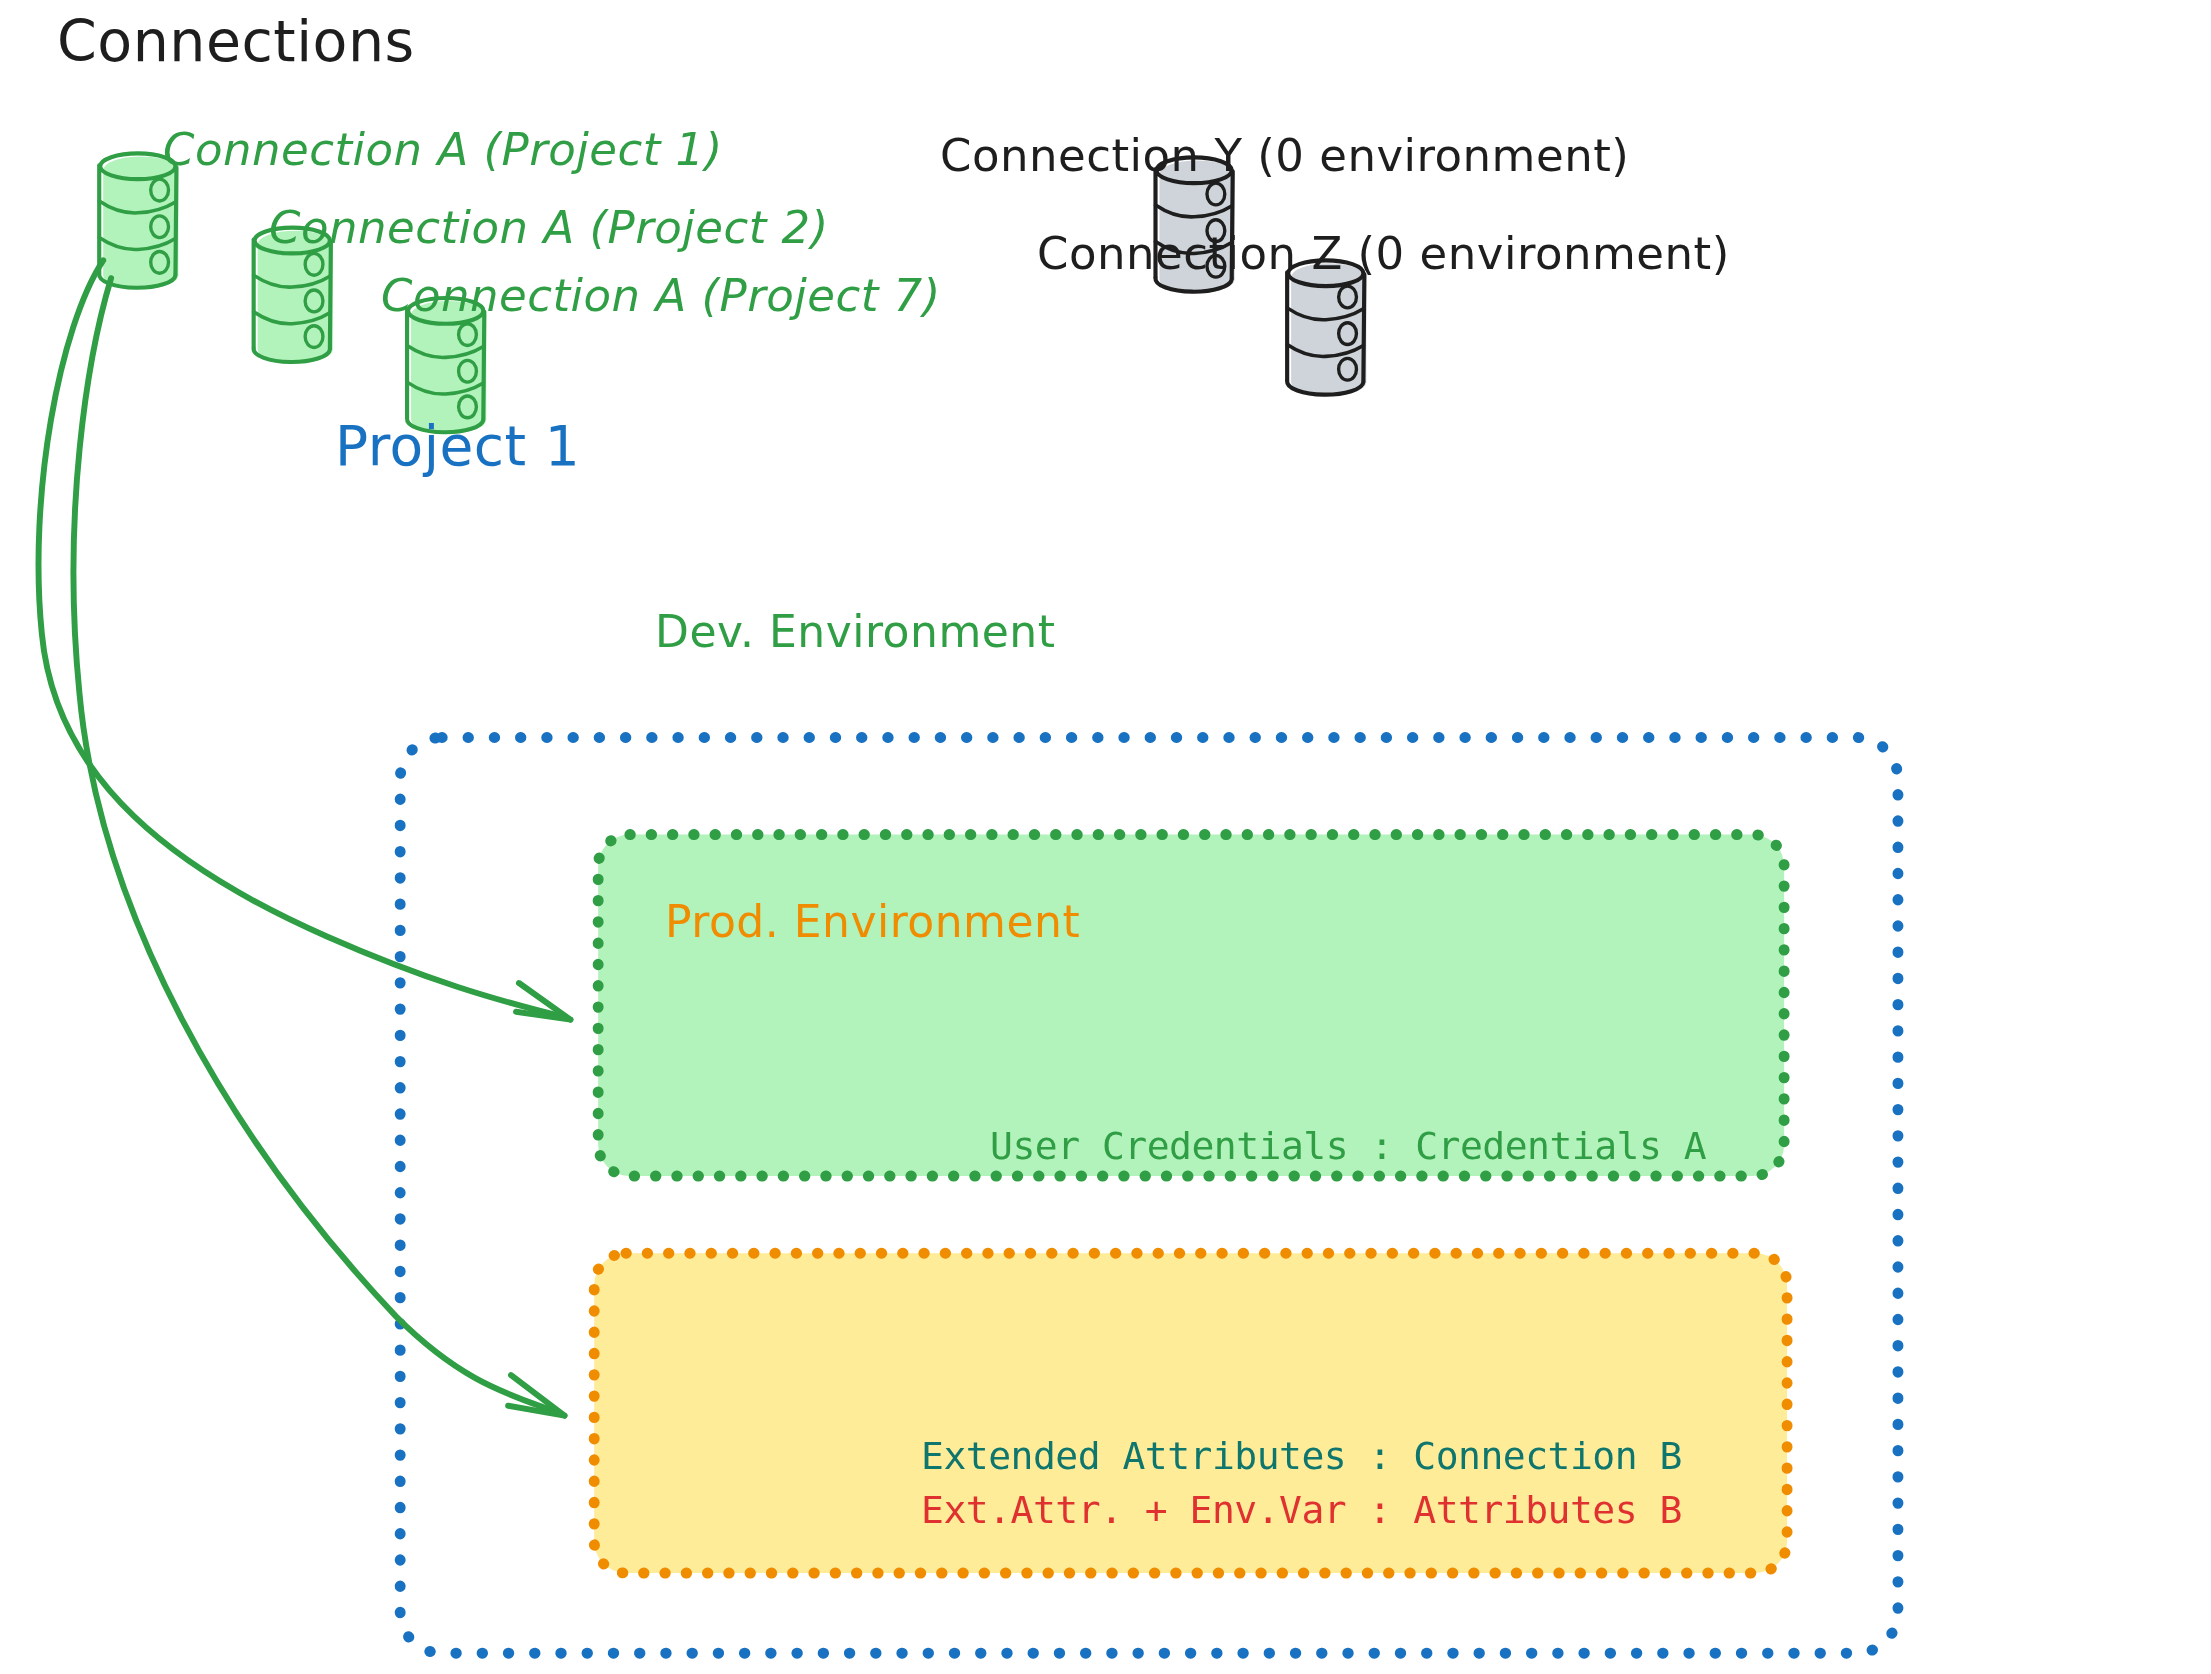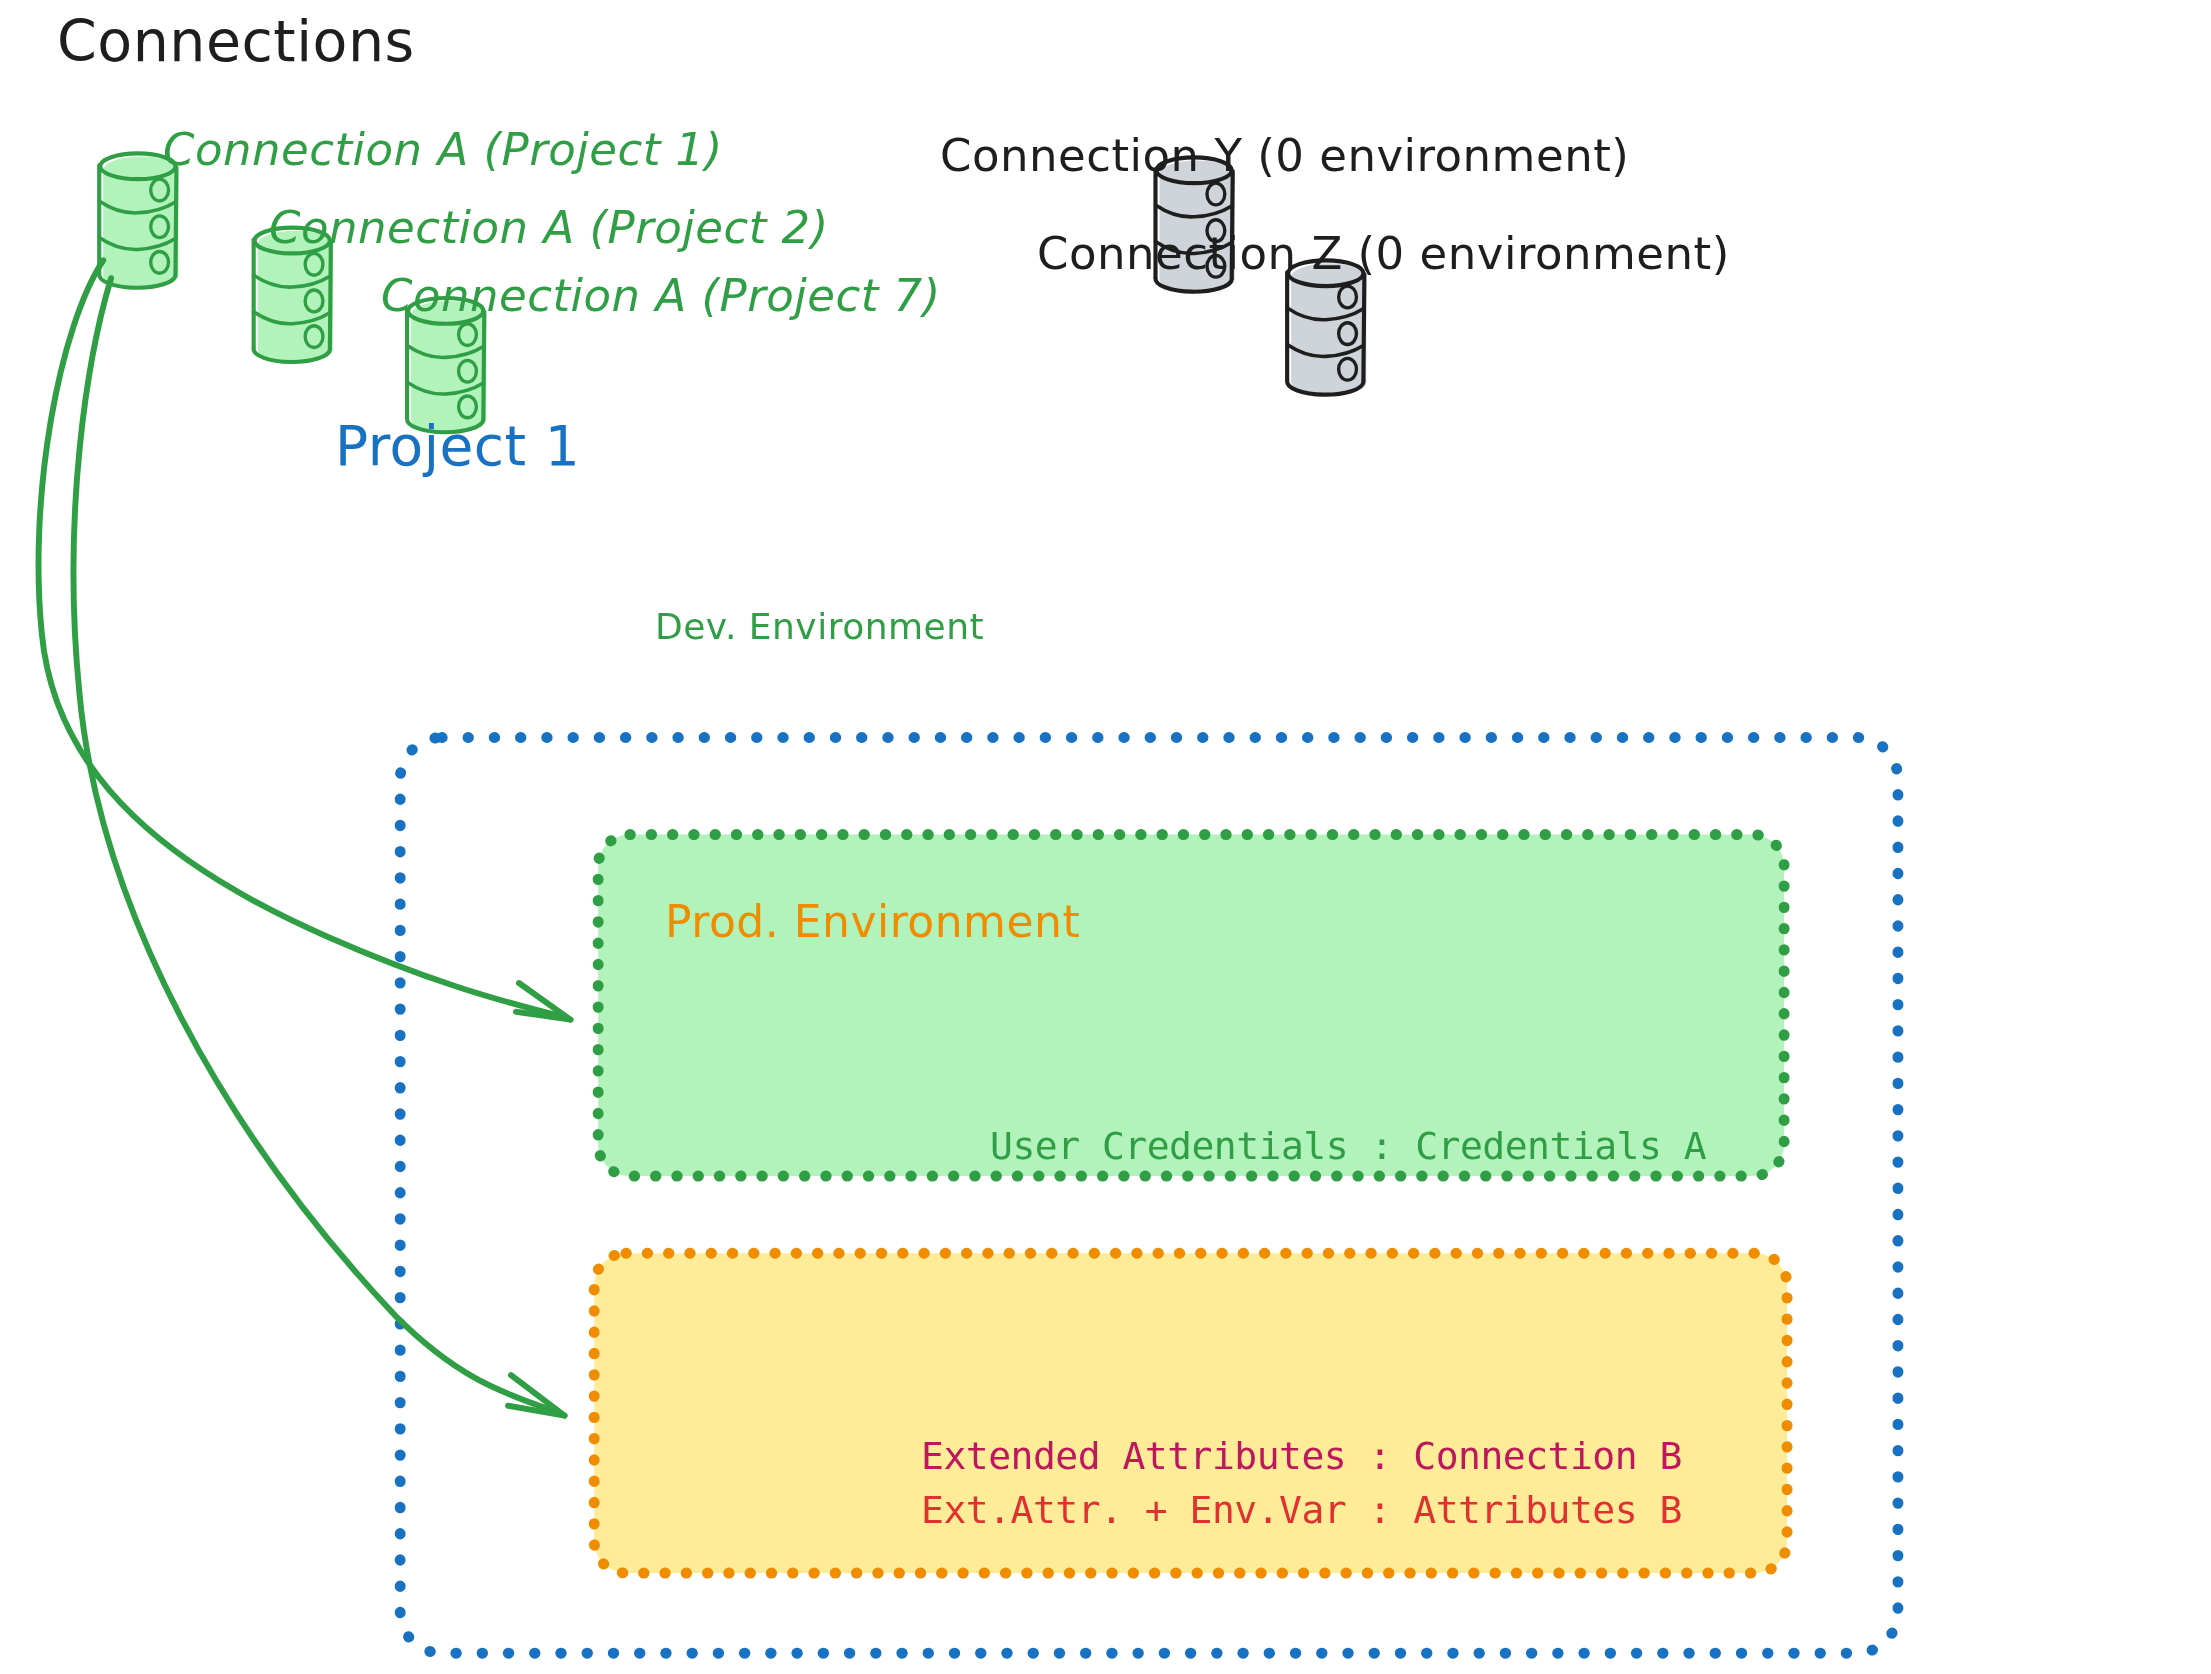--- a/index.html
+++ b/index.html
@@ -65,21 +65,21 @@
   #label-project-1 {
     left: 335px;
     top: 414px;
     font-size: 55px;
     color: #1971c2;
     font-style: normal;
   }
   #label-dev-env {
     left: 655px;
     top: 606px;
-    font-size: 36px;
+    font-size: 44px;
     color: #2f9e44;
     font-style: normal;
   }
   #label-prod-env {
     left: 665px;
     top: 896px;
     font-size: 44px;
     color: #f08c00;
     font-style: normal;
   }
@@ -87,21 +87,21 @@
     left: 990px;
     top: 1078px;
     font-size: 38px;
     color: #2f9e44;
     margin-top: 46px;
   }
   #cred-prod-1 {
     left: 921px;
     top: 1434px;
     font-size: 38px;
-    color: #be185d;
+    color: #0f766e;
   }
   #cred-prod-2 {
     left: 921px;
     top: 1488px;
     font-size: 38px;
     color: #e03131;
   }
 </style>
 </head>
 <body>

